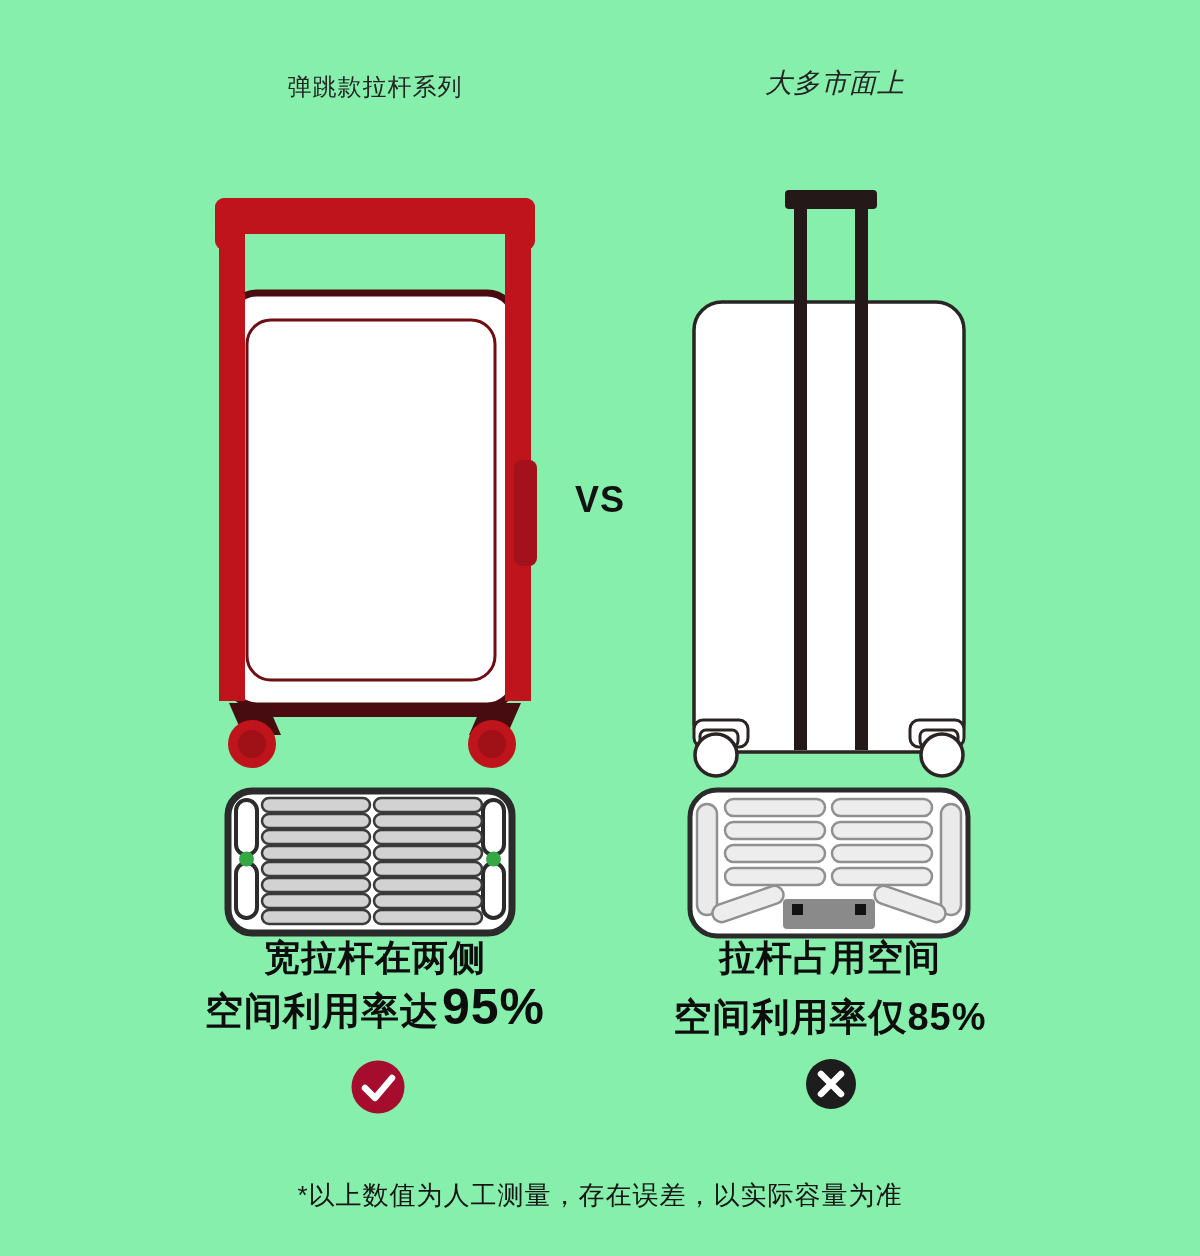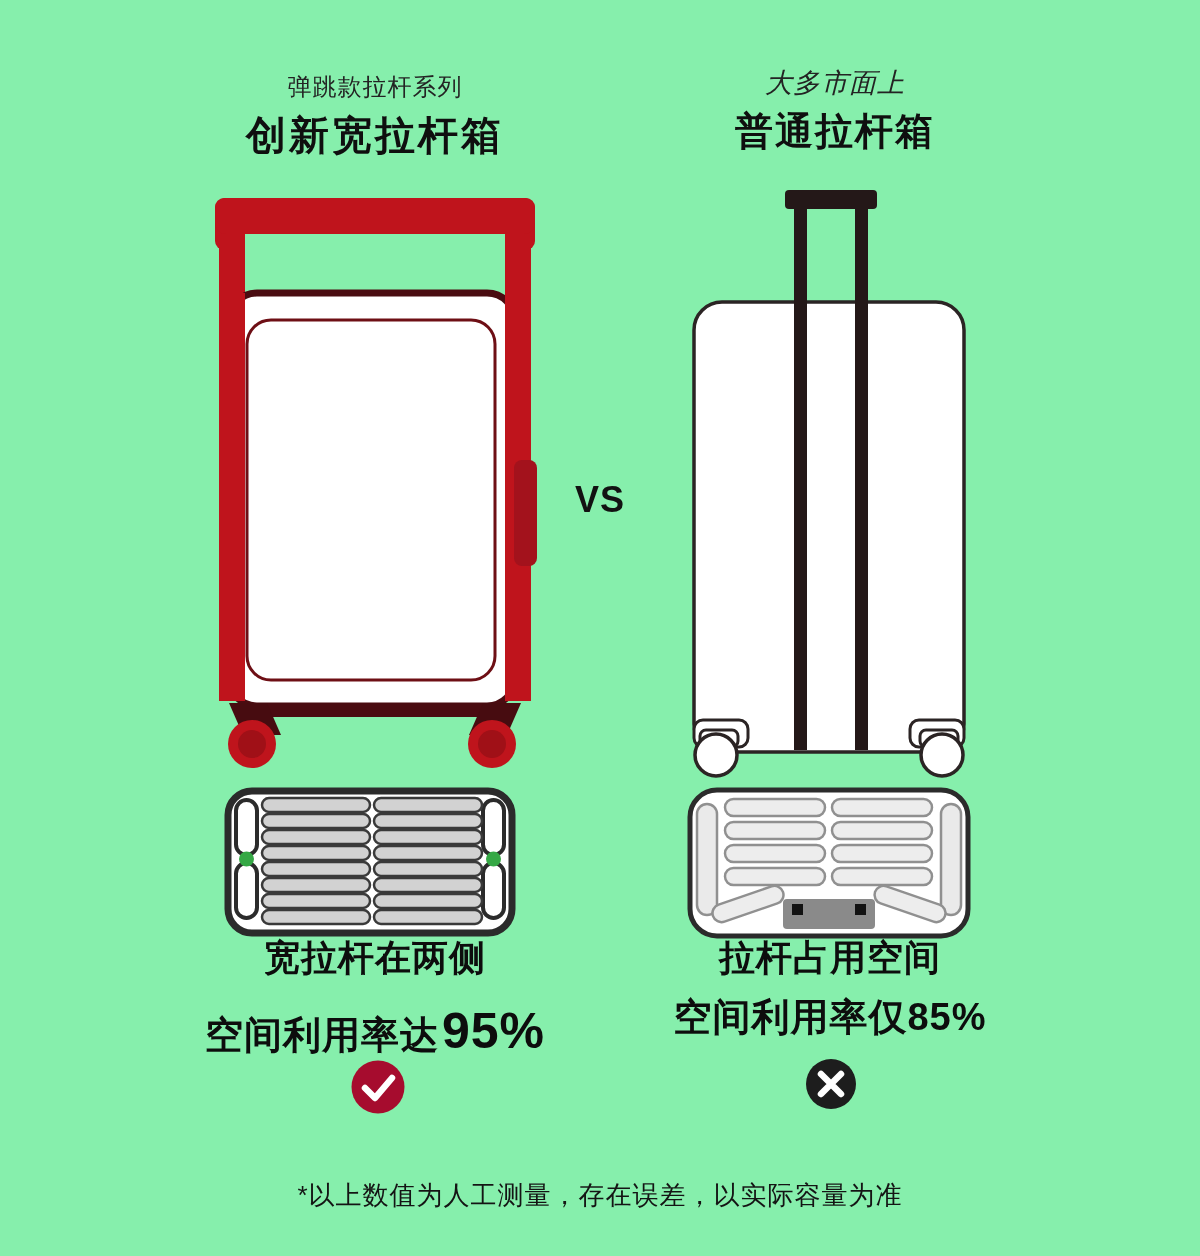--- a/index.html
+++ b/index.html
@@ -14,21 +14,21 @@
   .tagline{font-size:24px;color:#232323;letter-spacing:1px;line-height:30px;}
   .right-header .tagline{font-size:27px;font-style:italic;}
   .title{font-size:40px;font-weight:600;color:#0f0f0f;letter-spacing:3px;margin-top:10px;line-height:46px;}
   .right-header .title{font-size:38px;font-weight:700;letter-spacing:2px;}
 
   
   .vs-label{font-size:36px;font-weight:700;color:#121212;letter-spacing:1px;}
 
   
   .cap-line1{font-size:36px;font-weight:700;color:#0d0d0d;letter-spacing:1px;line-height:40px;}
-  .cap-line2{margin-top:24px;display:flex;justify-content:center;align-items:baseline;}
+  .cap-line2{margin-top:0;display:flex;justify-content:center;align-items:baseline;}
   .cap-prefix{font-size:38px;font-weight:700;color:#0d0d0d;letter-spacing:1px;}
   .cap-value{font-size:50px;font-weight:700;color:#0d0d0d;margin-left:3px;letter-spacing:1px;text-align:right;}
   .cap-line2-plain{margin-top:18px;font-size:38px;font-weight:700;color:#0d0d0d;letter-spacing:1px;line-height:42px;}
 
   
   .footnote{width:1200px;font-size:26px;color:#141414;letter-spacing:1px;}
 
   
   .f-accent{fill:var(--accent-red);}
   .f-deep{fill:var(--deep-red);}
@@ -48,26 +48,24 @@
   .f-check{fill:var(--check-crimson);}
   .f-cross{fill:var(--cross-black);}
 </style>
 </head>
 <body>
 
 <div class="canvas">
 
   <div class="abs center" style="left:205px;top:72px;width:340px;">
     <div class="tagline">弹跳款拉杆系列</div>
-    <div class="title">创新宽拉杆箱</div>
   </div>
 
   <div class="abs center right-header" style="left:660px;top:68px;width:350px;">
     <div class="tagline">大多市面上</div>
-    <div class="title">普通拉杆箱</div>
   </div>
 
   <div class="abs center vs-label" style="left:560px;top:479px;width:80px;">VS</div>
 
   <svg class="abs" style="left:205px;top:188px;" width="340" height="600" viewBox="0 0 340 600">
 
     <rect class="f-accent" x="10" y="10" width="24" height="52" rx="9"></rect>
     <rect class="f-accent" x="306" y="10" width="24" height="52" rx="9"></rect>
 
     <rect class="f-accent" x="14" y="28" width="26" height="482"></rect>

